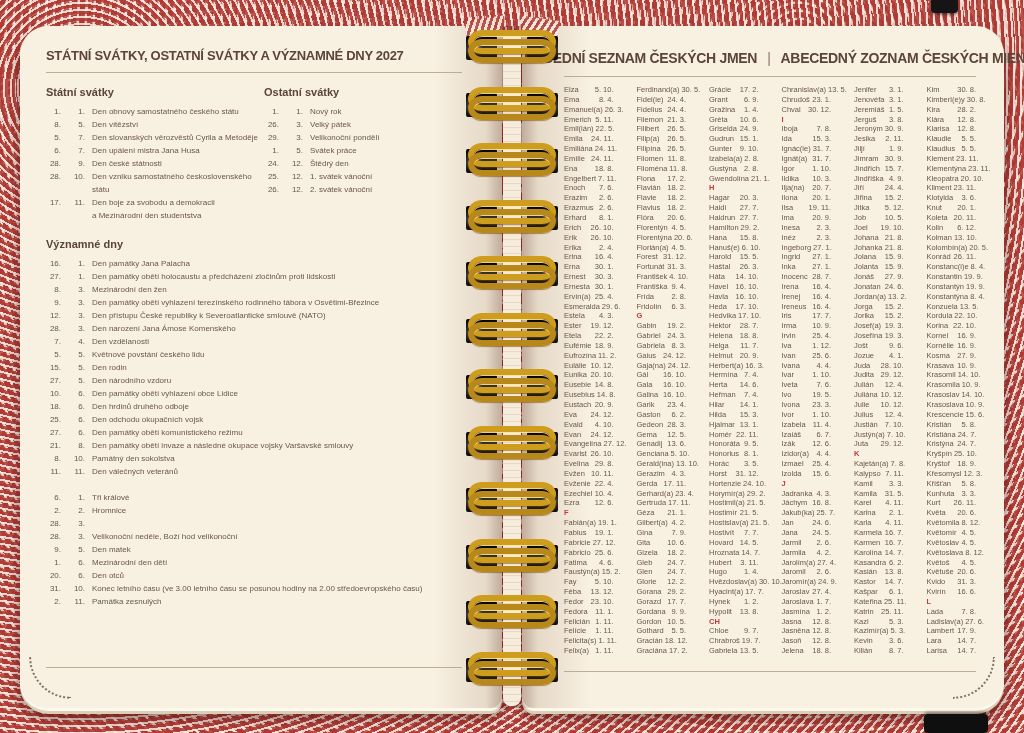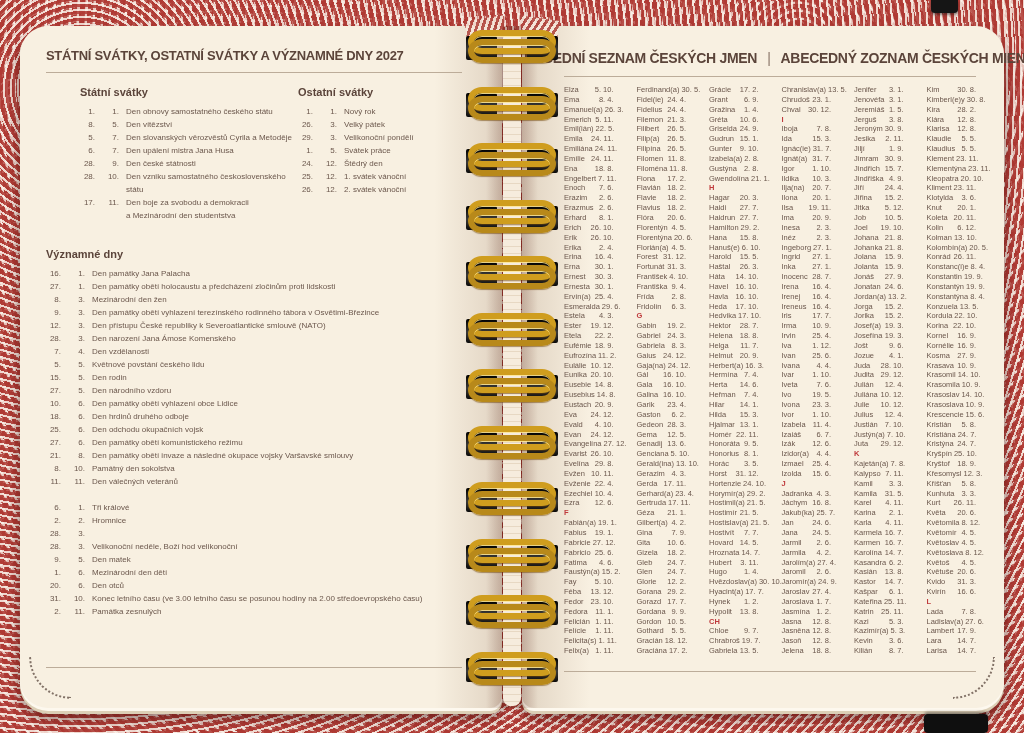--- a/index.html
+++ b/index.html
@@ -23,26 +23,26 @@
   .page.left  { left:20px;  border-radius:28px 12px 12px 28px;
     background:linear-gradient(to right, rgba(0,0,0,0) 86%, rgba(110,70,40,.16) 99%), #f8f0e1; }
   .page.right { left:522px; border-radius:12px 28px 28px 12px;
     background:linear-gradient(to left,  rgba(0,0,0,0) 86%, rgba(110,70,40,.16) 99%), #f8f0e1; }
 
   
   .lp-content { position:absolute; left:26px; right:40px; top:22px; color:#6b574c; }
   .page-title { font-size:13px; font-weight:700; letter-spacing:-.3px; color:#5b443a; }
   .title-rule { border:none; border-top:1px solid #bcac99; margin-top:9px; }
   .two-cols { display:flex; margin-top:13px; }
-  .colA { width:218px;margin-left:34px; } .colB { flex:1; }
+  .colA { width:218px; } .colB { flex:1; }
   .sec-h { font-size:11px; font-weight:700; color:#5b443a; margin-bottom:7px; }
   .h-row { display:grid; grid-template-columns:15px 17px auto; column-gap:7px;
            font-size:8px; line-height:13px; color:#6b574c; }
   .h-row .d, .h-row .m { text-align:right; }
-  .vyz { margin-top:26px; }
+  .vyz { margin-top:16px; }
   .vyz2 { margin-top:13px; }
   .footer-rule { position:absolute; left:26px; right:40px; top:641px;
                  border:none; border-top:1px solid #bcac99; }
 
   
   .rp-content { position:absolute; left:42px; right:28px; top:24px; color:#6b574c; }
   .rp-title { display:flex; justify-content:center; align-items:center; gap:10px;
               font-size:14px; font-weight:700; letter-spacing:-.3px; color:#5b443a; white-space:nowrap; }
   .rp-sep { font-weight:400; color:#8a7668; }
   .rp-rule { border:none; border-top:1px solid #bcac99; margin-top:10px; }

